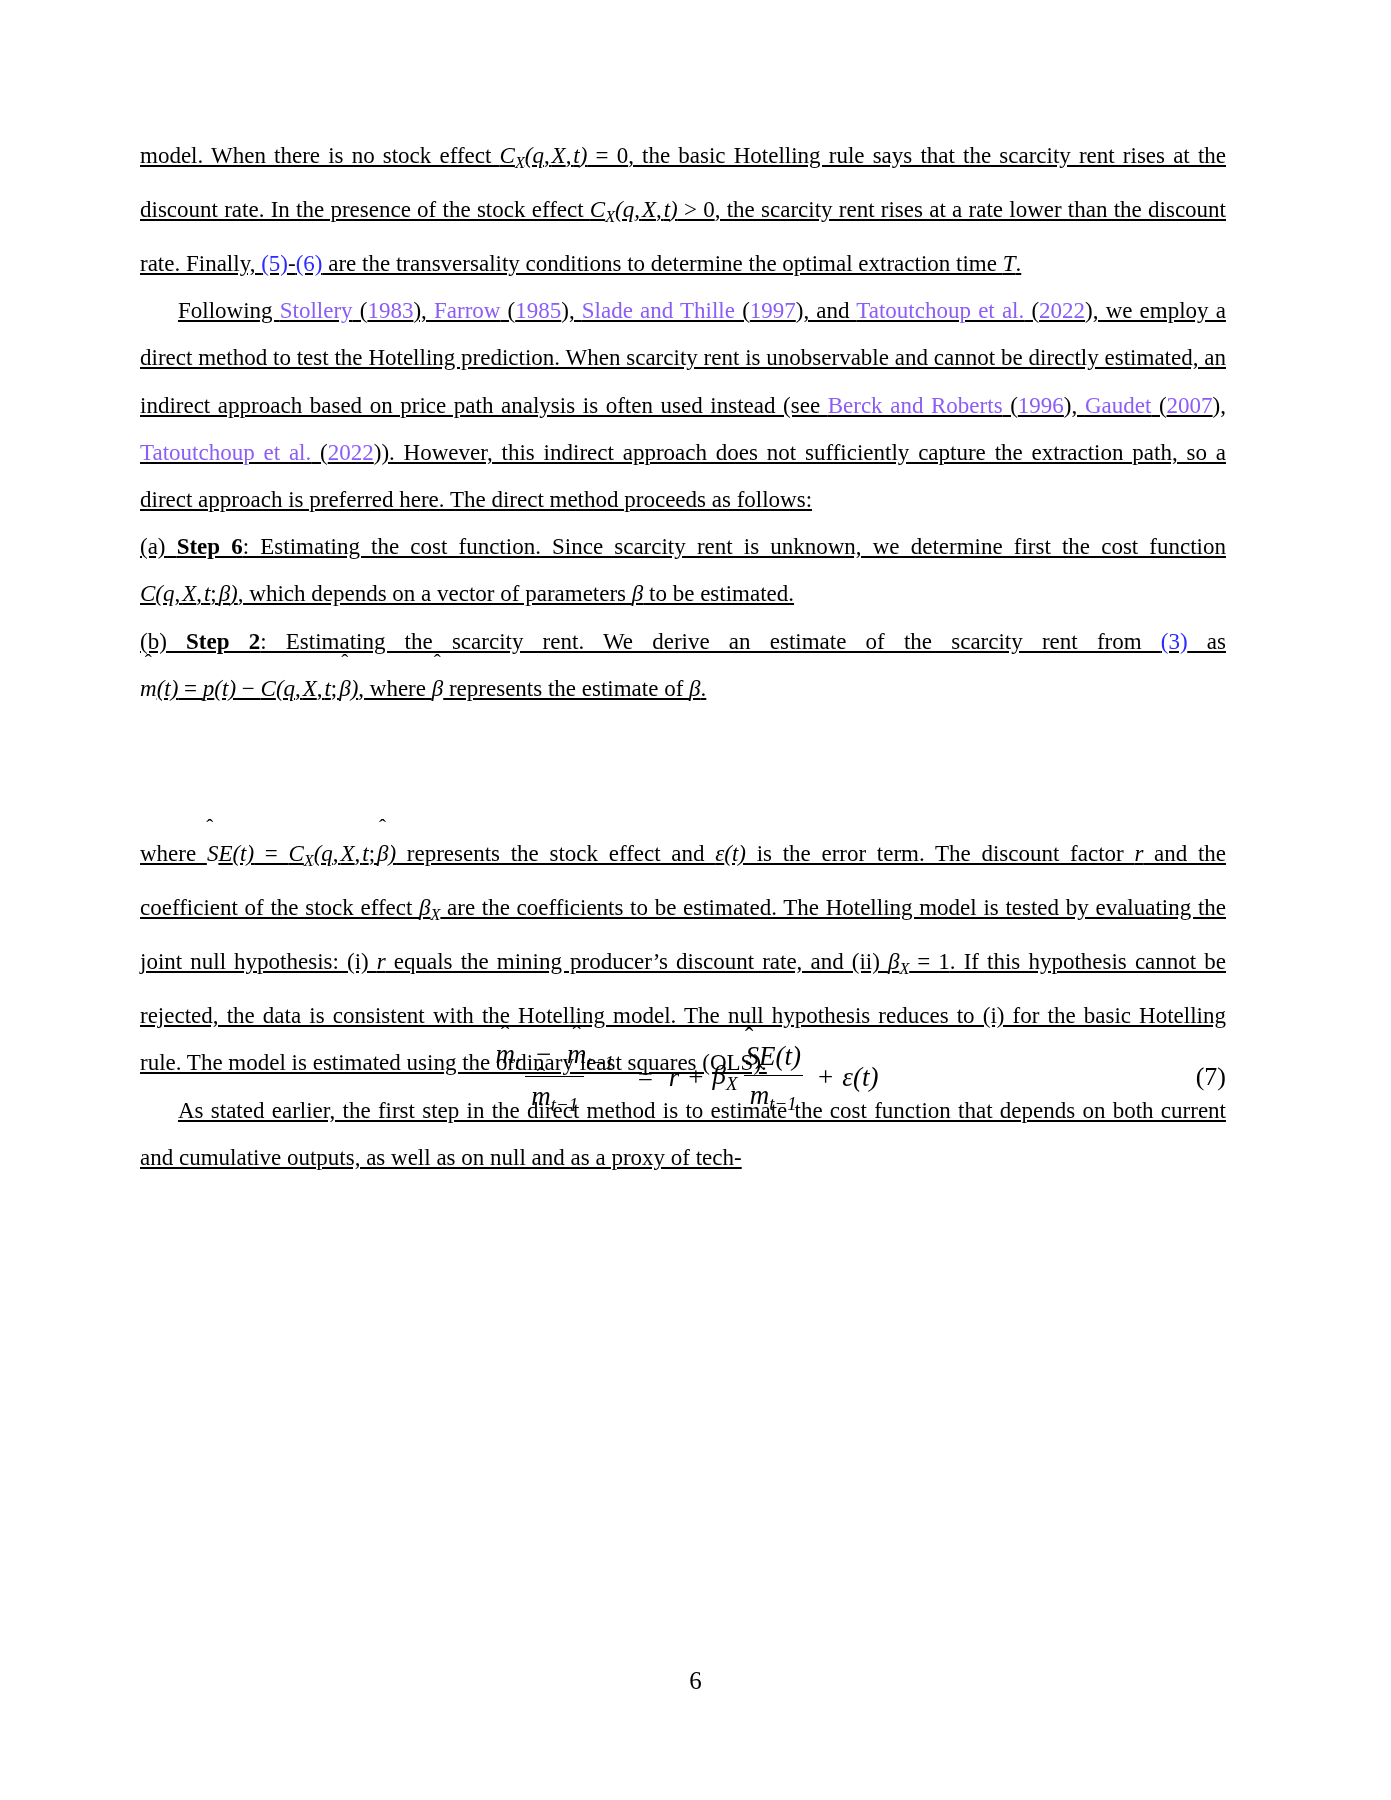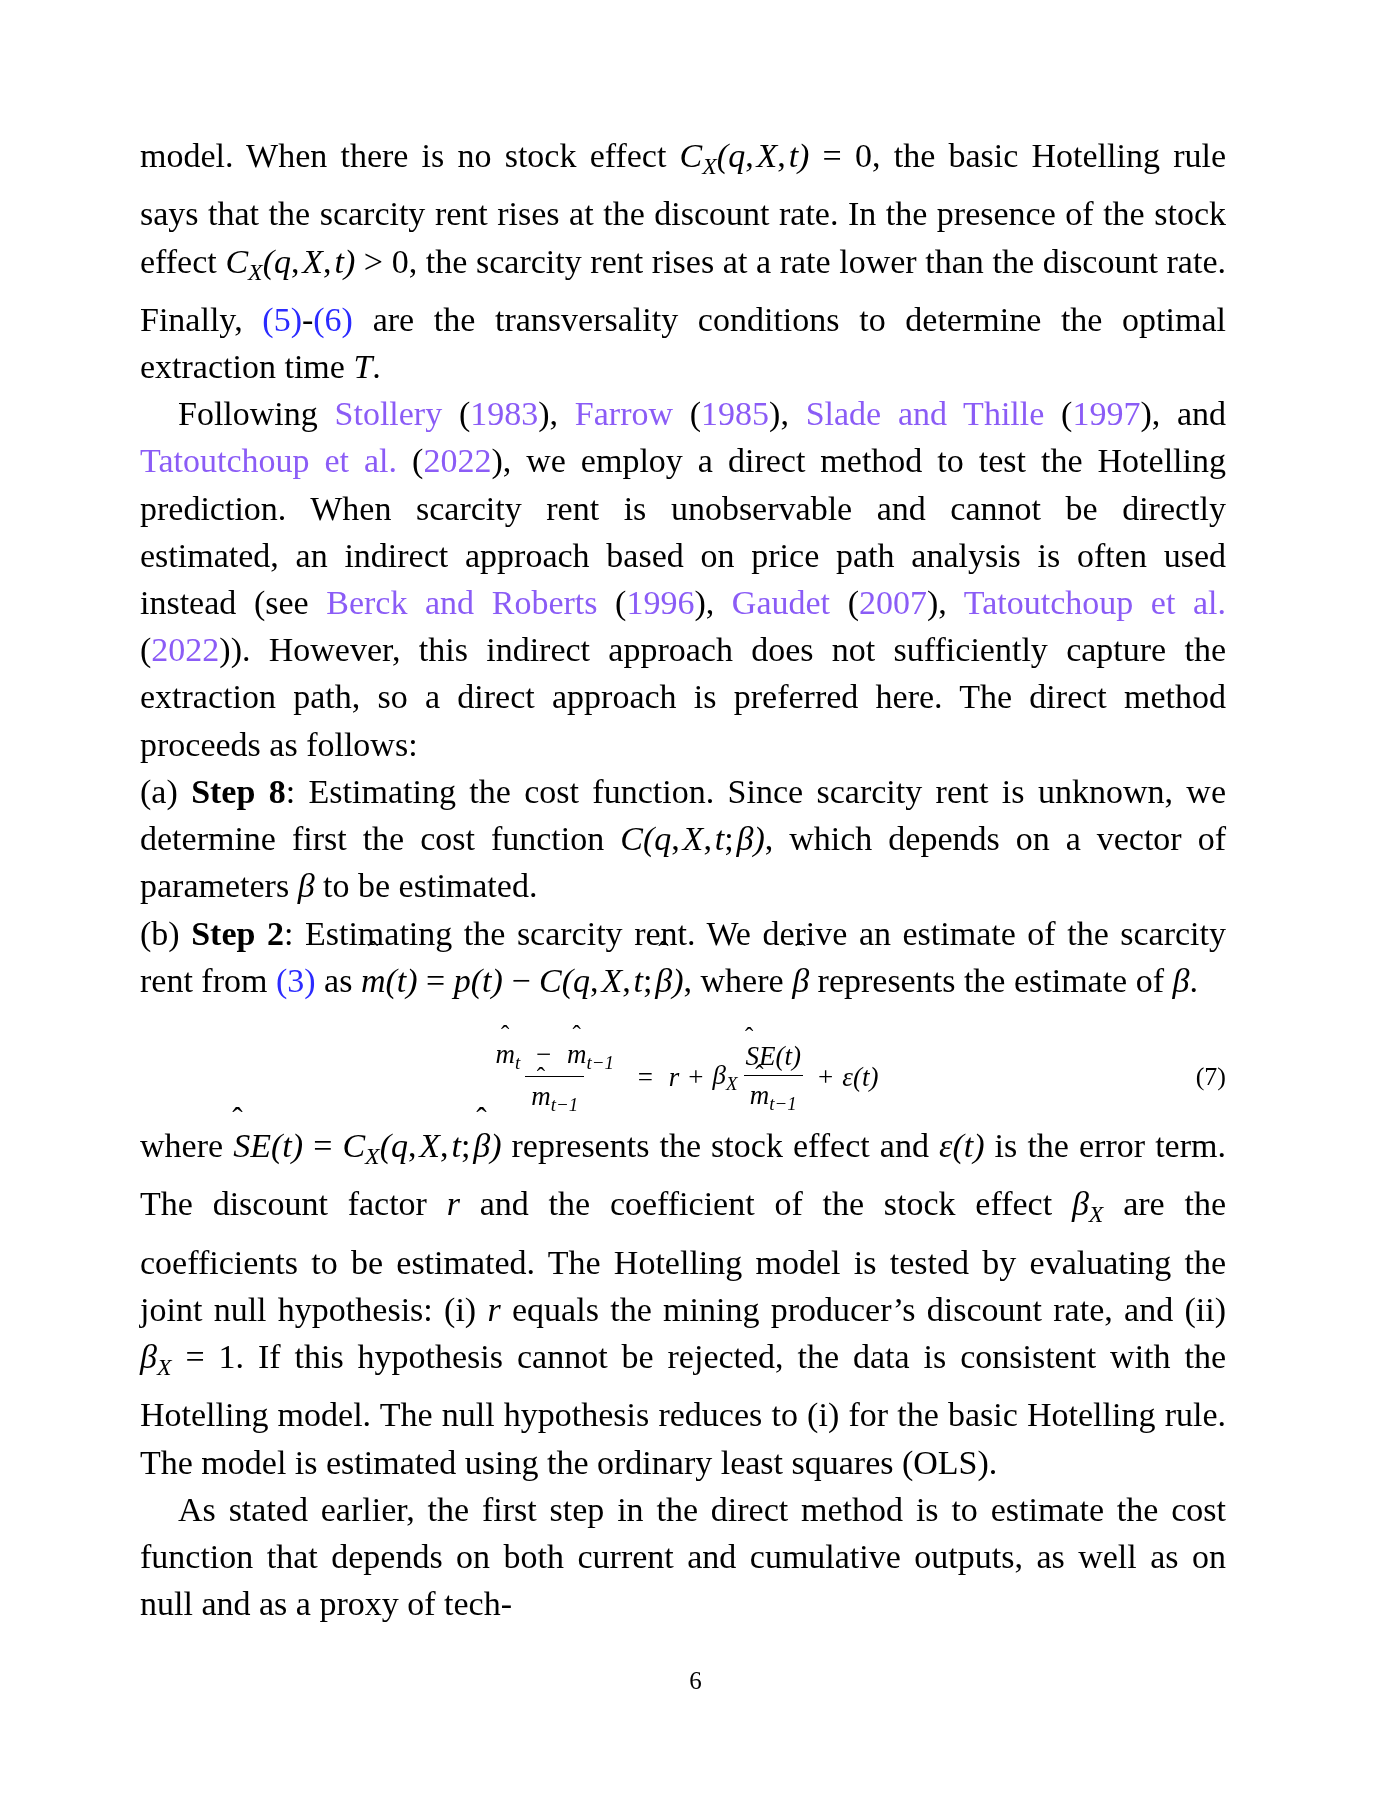--- a/index.html
+++ b/index.html
@@ -23,25 +23,26 @@
     background: #ffffff;
   }
   .textcolumn {
     position: absolute;
     left: 140px;
     top: 132px;
     width: 1086px;
   }
   p.para {
     margin: 0 0 0 0;
-    font-size: 34px;
+    font-size: 23px;
     line-height: 47.2px;
     text-align: justify;
     text-justify: inter-word;
     hyphens: none;
+    text-decoration: underline;
     -webkit-hyphens: none;
   }
   p.indent { text-indent: 38px; }
   .cite { color: #8b5cf6; }
   .ref  { color: #2b2bff; }
   i.mi { font-family: "Liberation Serif", "DejaVu Serif", serif; font-style: italic; }
   .bold { font-weight: bold; }
 
   
   .sub { font-size: 0.70em; vertical-align: -0.30em; font-style: italic; }
@@ -138,21 +139,21 @@
 <body>
 
 <div class="page">
 
   <div class="textcolumn">
 
     <p class="para">model. When there is no stock effect <span class="eqitem"><i class="mi">C</i><span class="sub">X</span><i class="mi">(q</i>, <i class="mi">X</i>, <i class="mi">t</i><i class="mi">)</i> = 0</span>, the basic Hotelling rule says that the scarcity rent rises at the discount rate. In the presence of the stock effect <span class="eqitem"><i class="mi">C</i><span class="sub">X</span><i class="mi">(q</i>, <i class="mi">X</i>, <i class="mi">t</i><i class="mi">)</i> &gt; 0</span>, the scarcity rent rises at a rate lower than the discount rate. Finally, <span class="ref">(5)</span>-<span class="ref">(6)</span> are the transversality conditions to determine the optimal extraction time <i class="mi">T</i>.</p>
 
     <p class="para indent">Following <span class="cite">Stollery</span> (<span class="cite">1983</span>), <span class="cite">Farrow</span> (<span class="cite">1985</span>), <span class="cite">Slade and Thille</span> (<span class="cite">1997</span>), and <span class="cite">Tatoutchoup et al.</span> (<span class="cite">2022</span>), we employ a direct method to test the Hotelling prediction. When scarcity rent is unobservable and cannot be directly estimated, an indirect approach based on price path analysis is often used instead (see <span class="cite">Berck and Roberts</span> (<span class="cite">1996</span>), <span class="cite">Gaudet</span> (<span class="cite">2007</span>), <span class="cite">Tatoutchoup et al.</span> (<span class="cite">2022</span>)). However, this indirect approach does not sufficiently capture the extraction path, so a direct approach is preferred here. The direct method proceeds as follows:</p>
 
-    <p class="para">(a)&nbsp;<span class="bold">Step 8</span>: Estimating the cost function. Since scarcity rent is unknown, we determine first the cost function <span class="eqitem"><i class="mi">C</i><i class="mi">(q</i>, <i class="mi">X</i>, <i class="mi">t</i>; <i class="mi">β</i><i class="mi">)</i></span>, which depends on a vector of parameters <i class="mi">β</i> to be estimated.</p>
+    <p class="para">(a)&nbsp;<span class="bold">Step 6</span>: Estimating the cost function. Since scarcity rent is unknown, we determine first the cost function <span class="eqitem"><i class="mi">C</i><i class="mi">(q</i>, <i class="mi">X</i>, <i class="mi">t</i>; <i class="mi">β</i><i class="mi">)</i></span>, which depends on a vector of parameters <i class="mi">β</i> to be estimated.</p>
 
     <p class="para">(b)&nbsp;<span class="bold">Step 2</span>: Estimating the scarcity rent. We derive an estimate of the scarcity rent from <span class="ref">(3)</span> as <span class="eqitem"><span class="hat">m</span><i class="mi">(t)</i> = <i class="mi">p</i><i class="mi">(t)</i> − <i class="mi">C</i><i class="mi">(q</i>, <i class="mi">X</i>, <i class="mi">t</i>; <span class="hat">β</span><i class="mi">)</i></span>, where <span class="hat">β</span> represents the estimate of <i class="mi">β</i>.</p>
 
 
     <div style="height:118px"></div>
 
     <p class="para">where <span class="eqitem"><span class="hatn">S</span><i class="mi">E</i><i class="mi">(t)</i> = <i class="mi">C</i><span class="sub">X</span><i class="mi">(q</i>, <i class="mi">X</i>, <i class="mi">t</i>; <span class="hat">β</span><i class="mi">)</i></span> represents the stock effect and <span class="eqitem"><i class="mi">ε</i><i class="mi">(t)</i></span> is the error term. The discount factor <i class="mi">r</i> and the coefficient of the stock effect <span class="eqitem"><i class="mi">β</i><span class="sub">X</span></span> are the coefficients to be estimated. The Hotelling model is tested by evaluating the joint null hypothesis: (i) <i class="mi">r</i> equals the mining producer’s discount rate, and (ii) <span class="eqitem"><i class="mi">β</i><span class="sub">X</span> = 1</span>. If this hypothesis cannot be rejected, the data is consistent with the Hotelling model. The null hypothesis reduces to (i) for the basic Hotelling rule. The model is estimated using the ordinary least squares (OLS).</p>
 
     <p class="para indent">As stated earlier, the first step in the direct method is to estimate the cost function that depends on both current and cumulative outputs, as well as on null and as a proxy of tech-</p>
 

